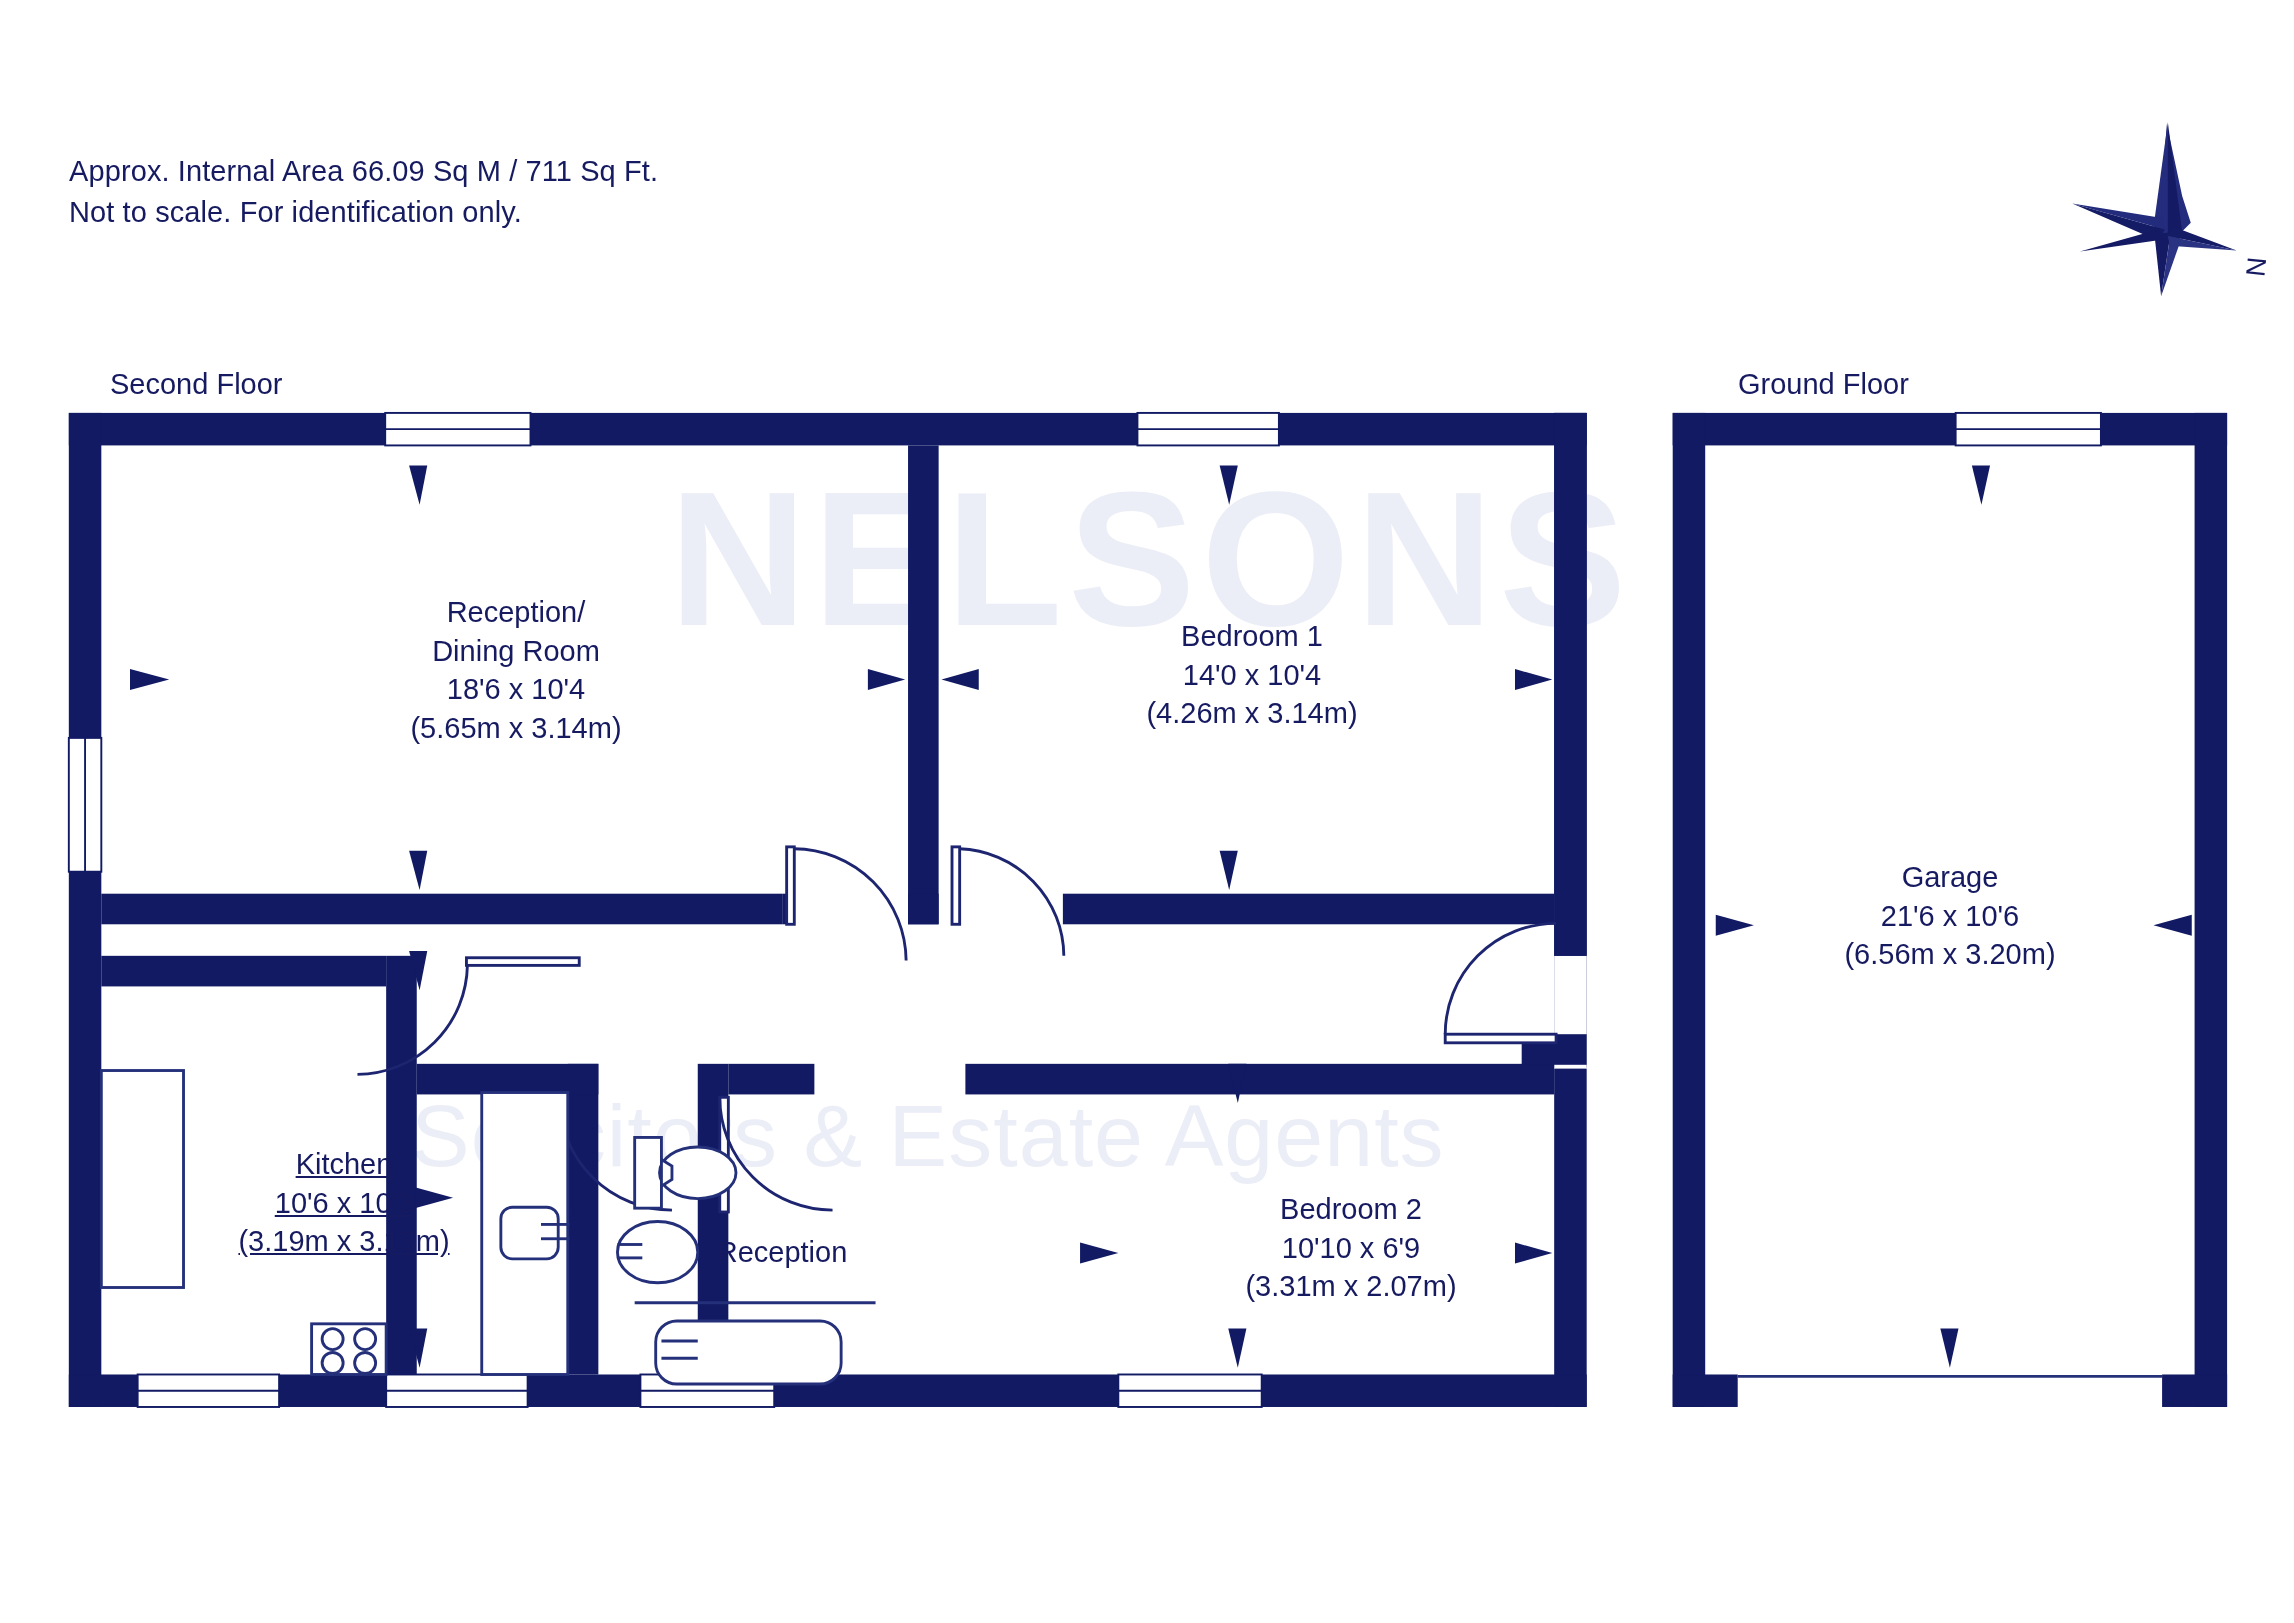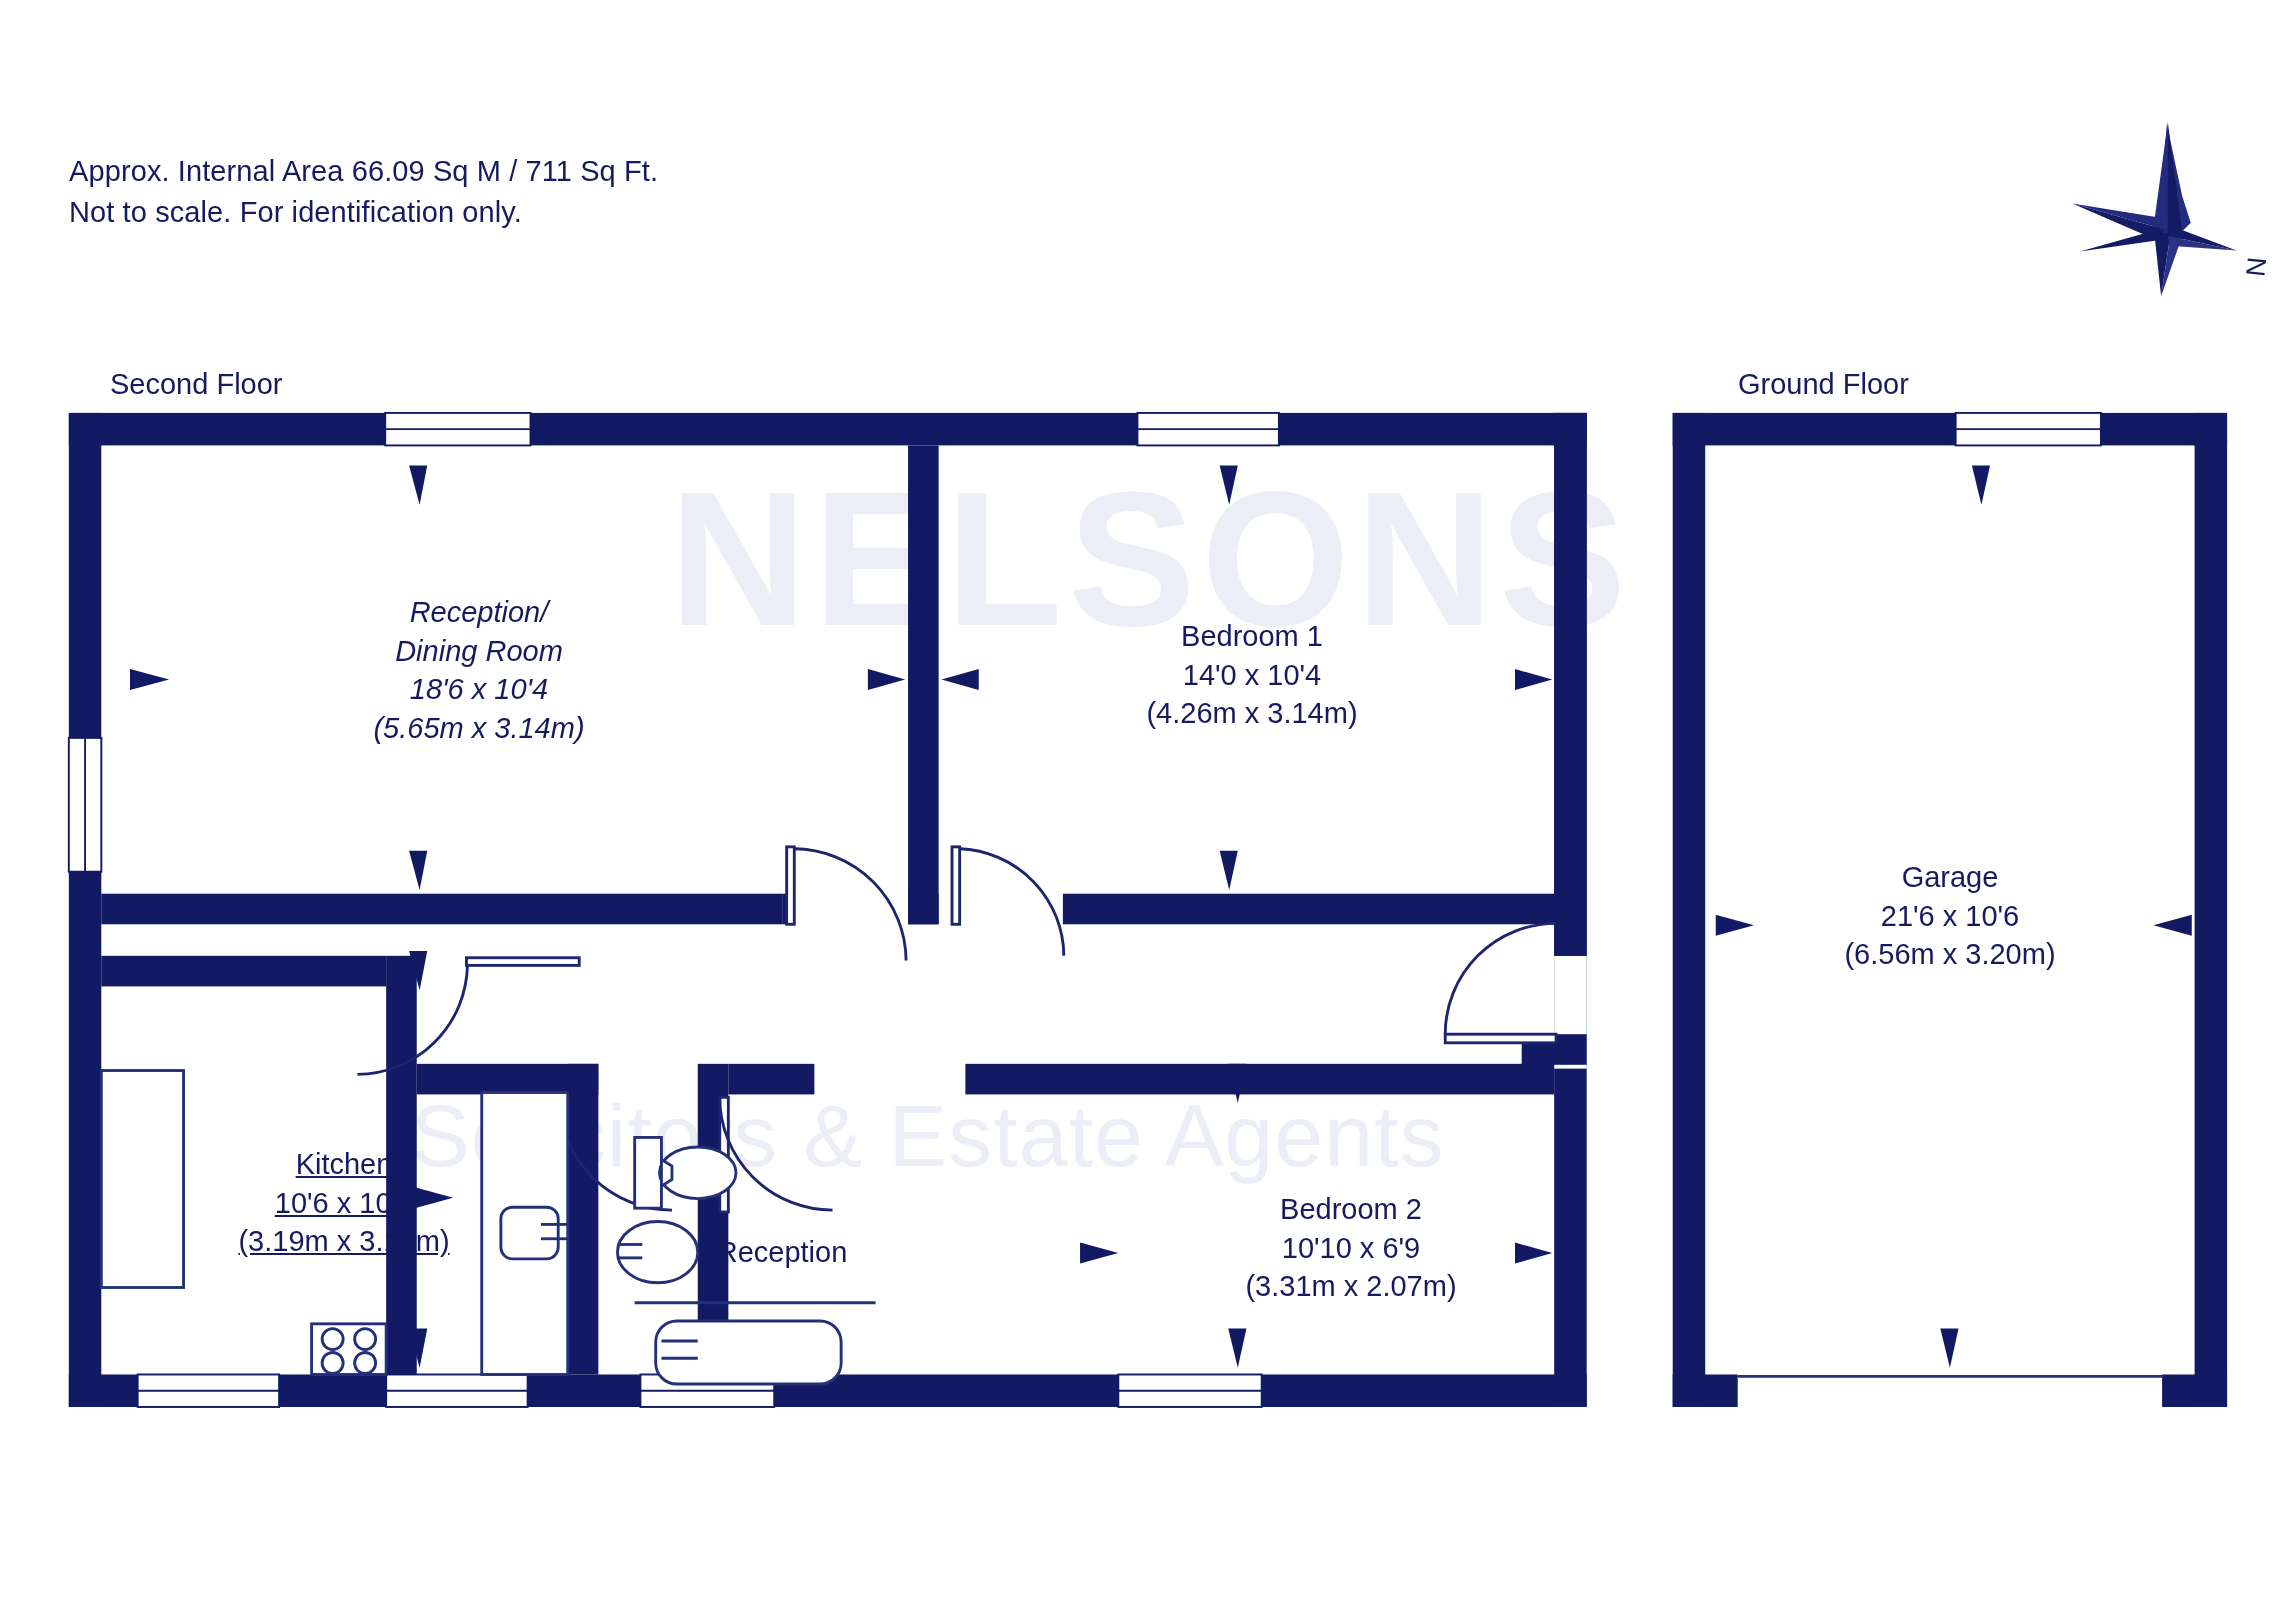--- a/index.html
+++ b/index.html
@@ -288,21 +288,21 @@
       <rect x="2262" y="1438" width="68" height="34" fill="#111a63"></rect>
       <line x1="1818" y1="1440" x2="2262" y2="1440" stroke="#24307a" stroke-width="3"></line>
 
       <polygon points="2063,487 2082,487 2073,528" fill="#111a63"></polygon>
       <polygon points="1795,957 1835,968 1795,979" fill="#111a63"></polygon>
       <polygon points="2253,968 2293,957 2293,979" fill="#111a63"></polygon>
       <polygon points="2030,1390 2049,1390 2040,1431" fill="#111a63"></polygon>
     </g>
   </svg>
 
-  <div class="room-label" id="lbl-reception" style="left:479px; top:593px;font-style:italic;">
+  <div class="room-label" id="lbl-reception" style="left:516px; top:593px;">
     <span class="nm">Reception/</span>
     <span class="nm">Dining Room</span>
     <span class="nm">18'6 x 10'4</span>
     <span class="nm">(5.65m x 3.14m)</span>
   </div>
 
   <div class="room-label" id="lbl-bedroom1" style="left:1252px; top:617px;">
     <span class="nm">Bedroom 1</span>
     <span class="nm">14'0 x 10'4</span>
     <span class="nm">(4.26m x 3.14m)</span>

